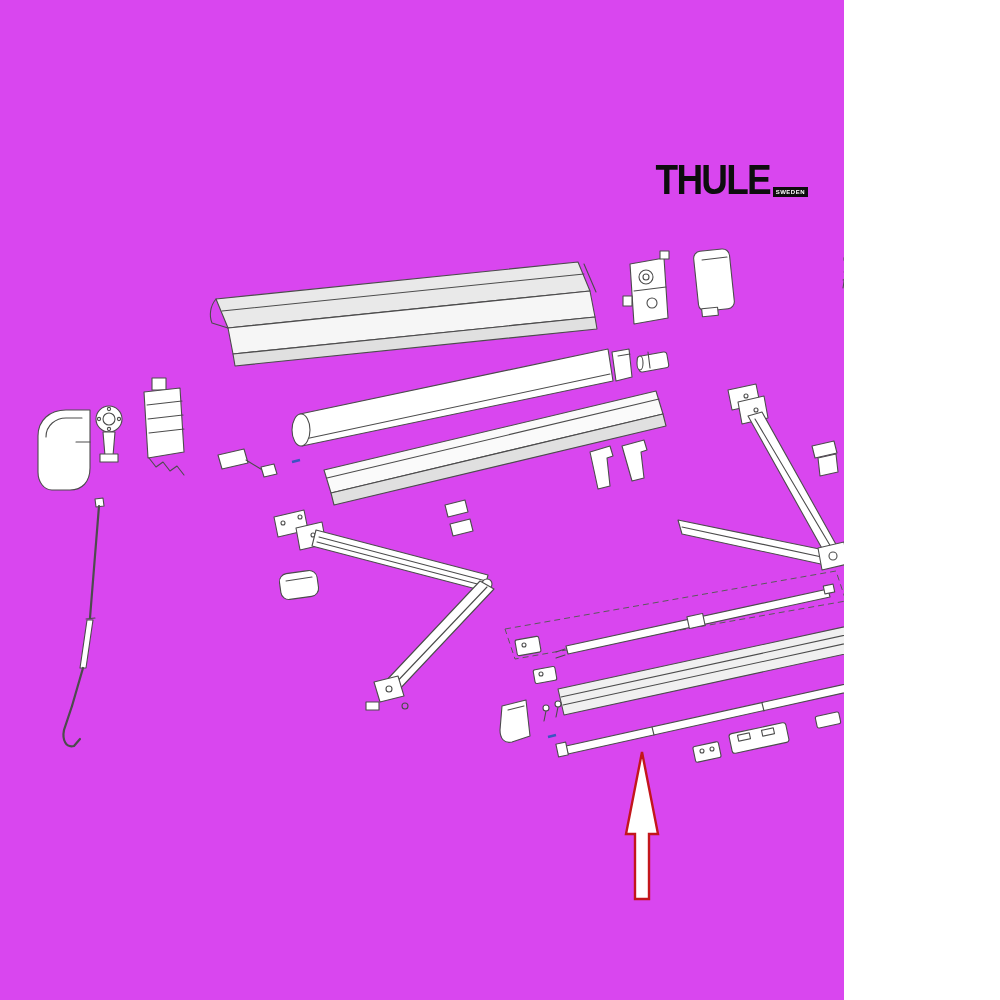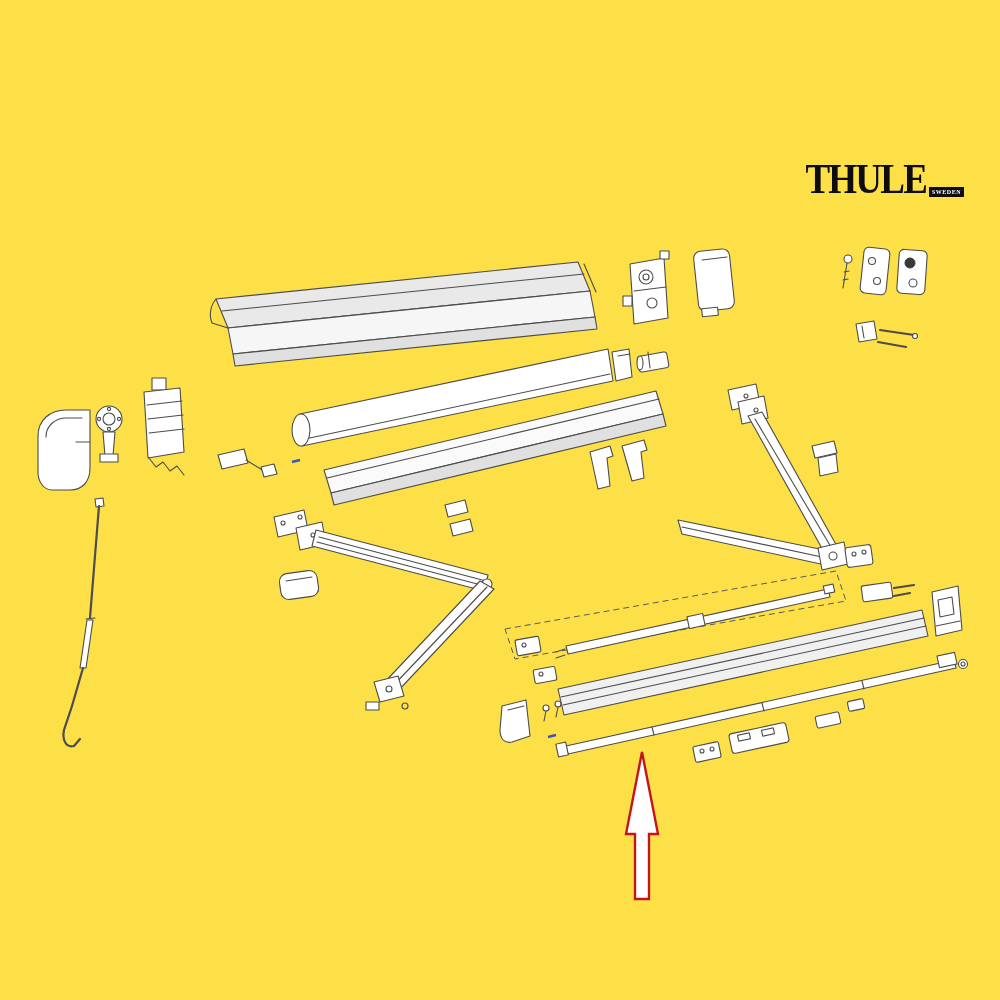--- a/index.html
+++ b/index.html
@@ -1,17 +1,17 @@
 <!DOCTYPE html>
 <html><head>
 <meta charset="utf-8">
 <style>
   html,body{margin:0;padding:0;background:#fff;}
-  .canvas{position:relative;width:1000px;height:1000px;background:#fde047;overflow:hidden;
-          font-family:Liberation Serif, serif;}
+  .canvas{position:relative;width:844px;height:1000px;background:#d946ef;overflow:hidden;
+          font-family:Liberation Sans, sans-serif;}
   .logo{position:absolute;top:162px;right:36px;display:flex;align-items:flex-end;gap:3px;}
   .logo-text{font-weight:bold;font-size:42px;line-height:0.85;letter-spacing:-2px;color:#0d0d0d;
              transform:scaleX(0.88);transform-origin:right bottom;}
   .logo-sub{font-size:6px;font-weight:bold;color:#ffffff;background:#0d0d0d;
             padding:2px 3px;margin-bottom:1px;letter-spacing:0.5px;line-height:1;}
   svg{position:absolute;left:0;top:0;}
   .ln{stroke:#4c4c4c;stroke-width:1.1;fill:none;stroke-linecap:round;stroke-linejoin:round}
   .ln2{stroke:#4c4c4c;stroke-width:2.2;fill:none;stroke-linecap:round}
   .pt{stroke:#4c4c4c;stroke-width:1.1;fill:#ffffff;stroke-linejoin:round}
   .g1{fill:#e9e9e9}.g2{fill:#f6f6f6}.g3{fill:#e0e0e0}.g4{fill:#f0f0f0}.g5{fill:#fafafa}

